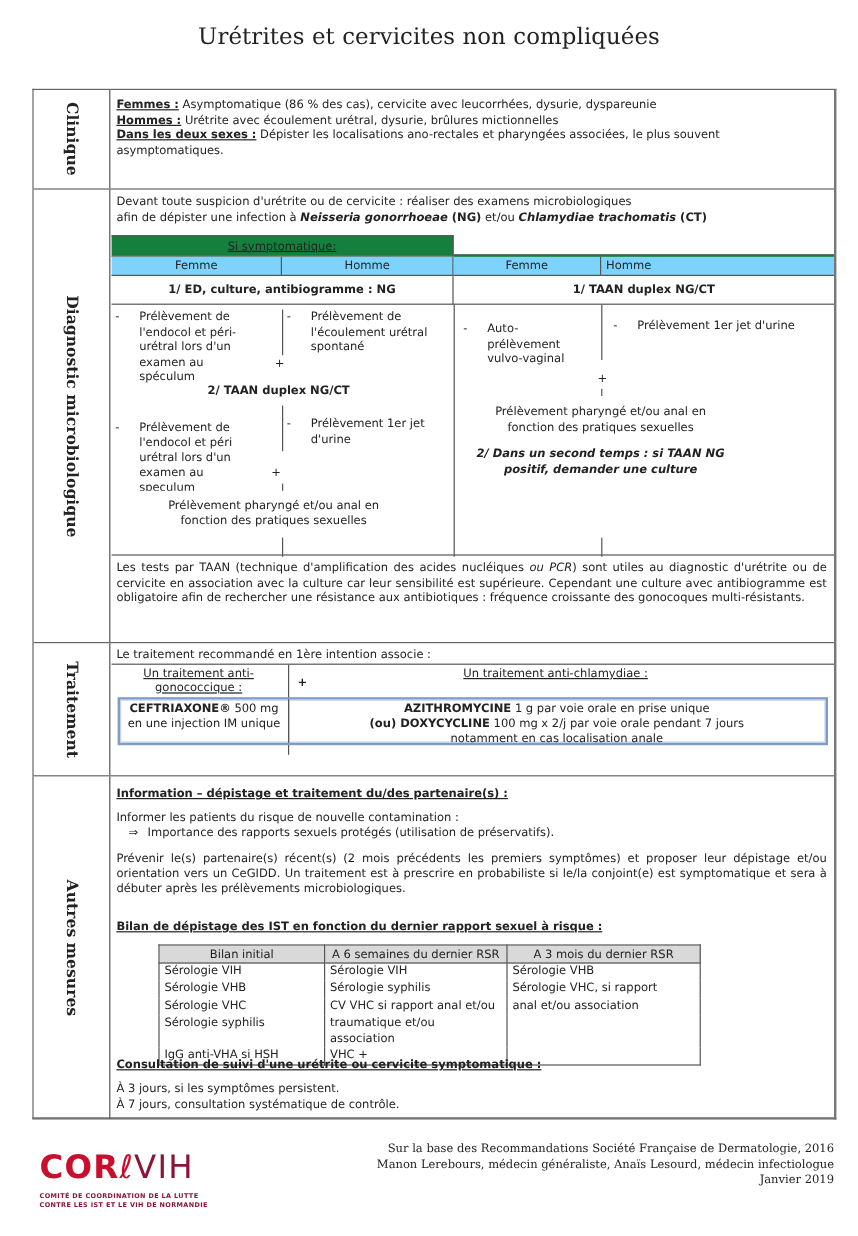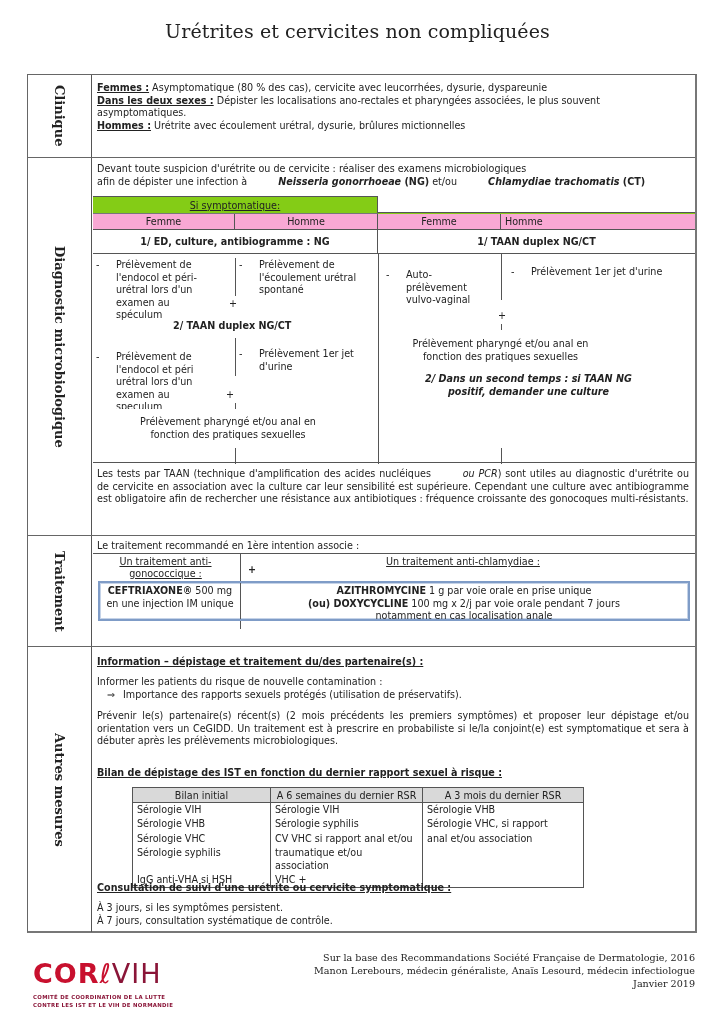--- a/index.html
+++ b/index.html
@@ -24,32 +24,32 @@
   .label-cell span {
     writing-mode: vertical-rl; font-family: "DejaVu Serif", serif; font-weight: bold;
     font-size: 13px; color: #222; white-space: nowrap;
   }
   .content-cell { position: absolute; left: 65px; top: 0; right: 0; bottom: 0; }
 
   .small { font-size: 9.6px; line-height: 12.6px; }
   .b { font-weight: bold; }
   .u { text-decoration: underline; }
   .bu { font-weight: bold; text-decoration: underline; }
-  .i { font-style: italic; margin-left: 28px; }
+  .i { font-style: italic; }
   .justify { text-align: justify; }
 
   
   .clinique-text { position: absolute; left: 4px; top: 7px; right: 6px; }
 
   
   .diag-intro { position: absolute; left: 4px; top: 5px; right: 6px; }
   .grid-line { position: absolute; background: #555; }
-  .hdr1 { position: absolute; top: 38px; height: 18px; background: #84cc16; border-top: 1px solid #555; border-bottom: 1px solid #777;
+  .hdr1 { position: absolute; top: 38px; height: 18px; background: #15803d; border-top: 1px solid #555; border-bottom: 1px solid #777;
           display: flex; align-items: center; justify-content: center; font-size: 9.6px; text-decoration: underline; }
-  .hdr2 { position: absolute; top: 56px; height: 16px; background: #f9a8d4; border-bottom: 1px solid #555;
+  .hdr2 { position: absolute; top: 56px; height: 16px; background: #7dd3fc; border-bottom: 1px solid #555;
           display: flex; align-items: center; justify-content: center; font-size: 9.6px; }
   .step1 { position: absolute; top: 72px; height: 24px; display: flex; align-items: center; justify-content: center;
            font-size: 9.6px; font-weight: bold; border-bottom: 1px solid #555; }
   .abs { position: absolute; font-size: 9.6px; line-height: 12.6px; }
   .dash { position: absolute; font-size: 9.6px; }
   .center { text-align: center; }
   .vtick { position: absolute; width: 1px; background: #555; }
 
   .diag-foot { position: absolute; left: 0; right: 0; bottom: 0; height: 73px; border-top: 1px solid #555; padding: 5px 6px 0 4px; }
 
@@ -84,23 +84,23 @@
 <div class="title">Urétrites et cervicites non compliquées</div>
 
 <div class="main">
 
   <div class="row" style="top:0; height:82px;">
     <div class="label-cell">
         <span>Clinique</span>
       </div>
     <div class="content-cell">
       <div class="clinique-text small">
-        <div><span class="bu">Femmes :</span><span> Asymptomatique (80 % des cas), cervicite avec leucorrhées, dysurie, dyspareunie</span></div>
+        <div><span class="bu">Femmes :</span><span> Asymptomatique (86 % des cas), cervicite avec leucorrhées, dysurie, dyspareunie</span></div>
+        <div><span class="bu">Hommes :</span><span> Urétrite avec écoulement urétral, dysurie, brûlures mictionnelles</span></div>
         <div><span class="bu">Dans les deux sexes :</span><span> Dépister les localisations ano-rectales et pharyngées associées, le plus souvent asymptomatiques.</span></div>
-        <div><span class="bu">Hommes :</span><span> Urétrite avec écoulement urétral, dysurie, brûlures mictionnelles</span></div>
       </div>
     </div>
   </div>
 
   <div class="row" style="top:82px; height:378px;">
     <div class="label-cell">
         <span>Diagnostic microbiologique</span>
       </div>
     <div class="content-cell">
       <div class="diag-intro small">

